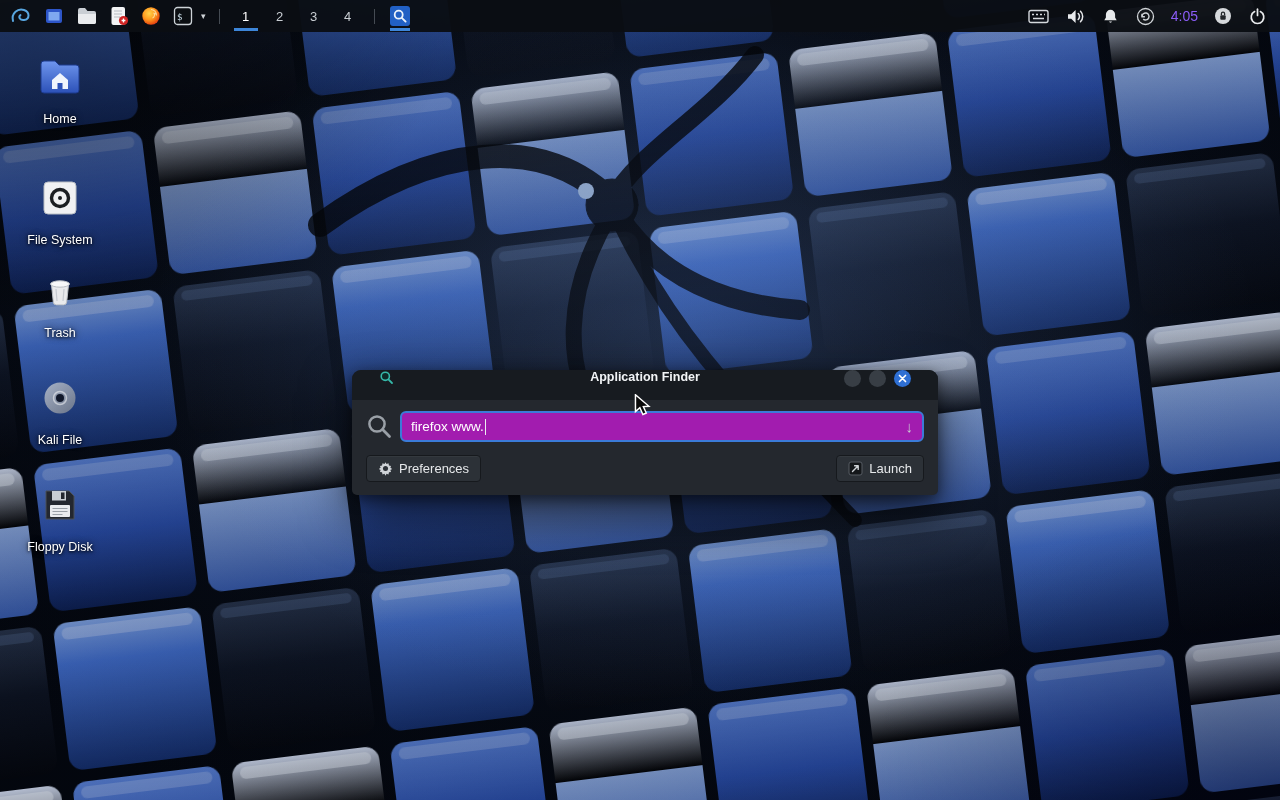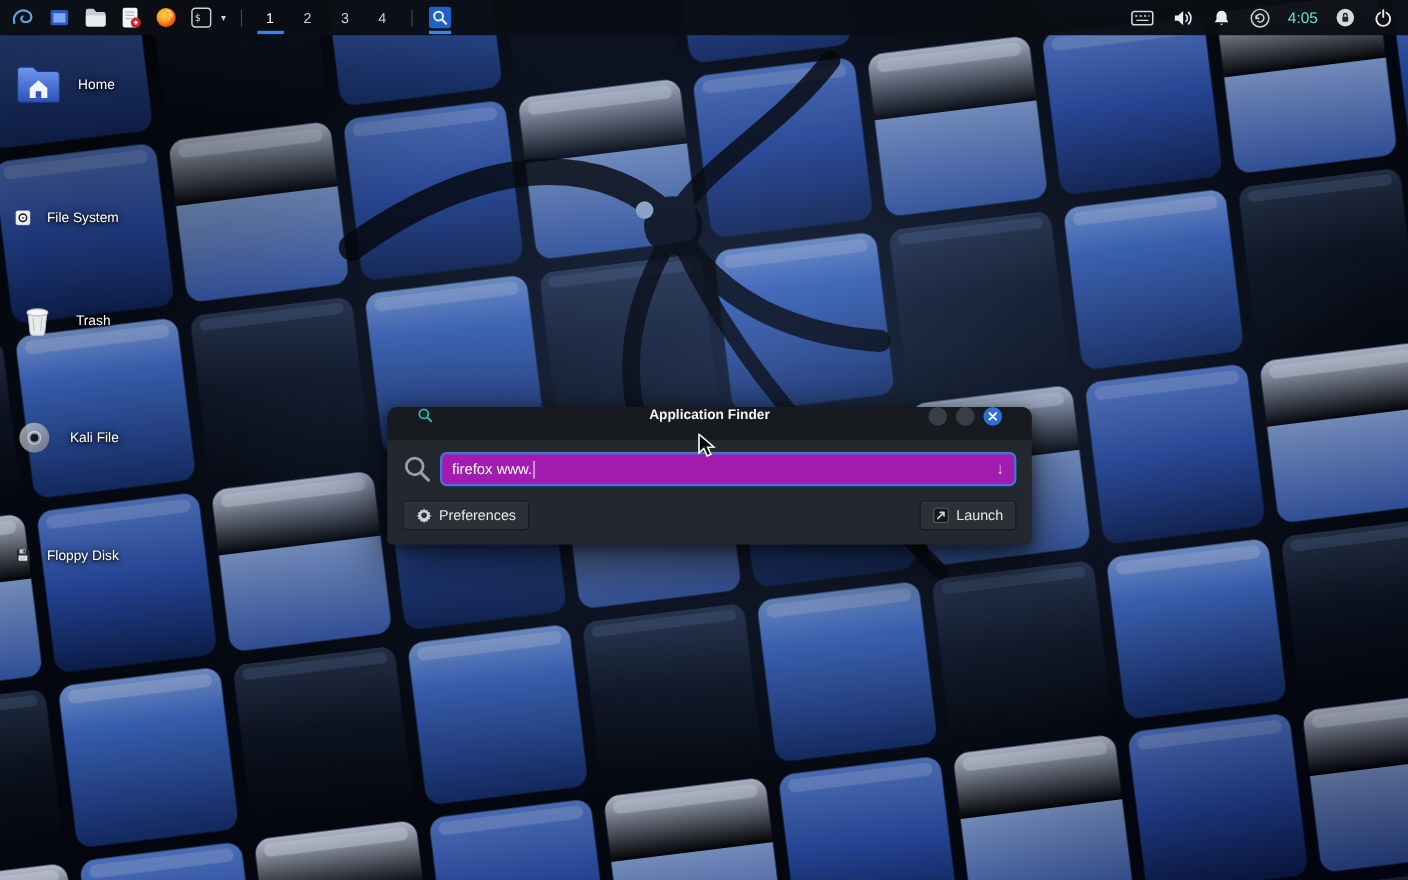--- a/index.html
+++ b/index.html
@@ -22,25 +22,25 @@
   .p-left, .p-right { display:flex; align-items:center; height:100%; }
   .p-left { gap:4px; }
   .p-right { gap:9px; padding-right:4px; }
   .pbtn { background:none; border:none; height:32px; display:flex; align-items:center; justify-content:center; padding:0 4px; cursor:default; position:relative; }
   .pbtn.open::after { content:""; position:absolute; left:4px; right:4px; bottom:1px; height:3px; background:#3d85d8; }
   .ws-btn { width:30px; font-size:13px; color:#c9ced3; }
   .ws-btn.active { color:#ffffff; }
   .ws-btn.active::after { content:""; position:absolute; left:3px; right:3px; bottom:1px; height:3px; background:#3d85d8; }
   .sep { width:1px; height:15px; background:#454b53; margin:0 7px; }
   .chev { color:#cfd3d7; font-size:9px; padding:0 2px 0 0; }
-  .clock { color:#5eead4; font-size:14px; padding:0 3px; }
+  .clock { color:#8b5cf6; font-size:14px; padding:0 3px; }
 
   
   .desktop { position:absolute; left:12px; top:0; width:96px; z-index:10; }
-  .dicon { position:absolute; left:0; width:96px; display:flex; flex-direction:row; align-items:center; gap:13px; cursor:default; }
+  .dicon { position:absolute; left:0; width:96px; display:flex; flex-direction:column; align-items:center; gap:13px; cursor:default; }
   .dicon:nth-child(1){ top:55px; } .dicon:nth-child(2){ top:176px; } .dicon:nth-child(3){ top:269px; }
   .dicon:nth-child(4){ top:376px; } .dicon:nth-child(5){ top:483px; }
   .dicon .lbl { font-size:12.5px; color:#fff; text-shadow:0 1px 3px #000, 0 0 7px rgba(0,0,0,0.85); white-space:nowrap; }
 
   
   .dialog { position:absolute; left:352px; top:370px; width:586px; z-index:40;
     background:#24282e; border-radius:9px 9px 5px 5px; box-shadow:0 20px 50px rgba(0,0,0,0.65), 0 4px 14px rgba(0,0,0,0.5); overflow:hidden; }
   .titlebar { height:30px; background:#171b20; display:flex; align-items:flex-start; padding:0 27px; position:relative; }
   .tb-title { position:absolute; left:0; right:0; text-align:center; font-weight:bold; font-size:12.5px; color:#f2f4f6; pointer-events:none; }
   .tb-icon { position:relative; z-index:2; display:flex; }

